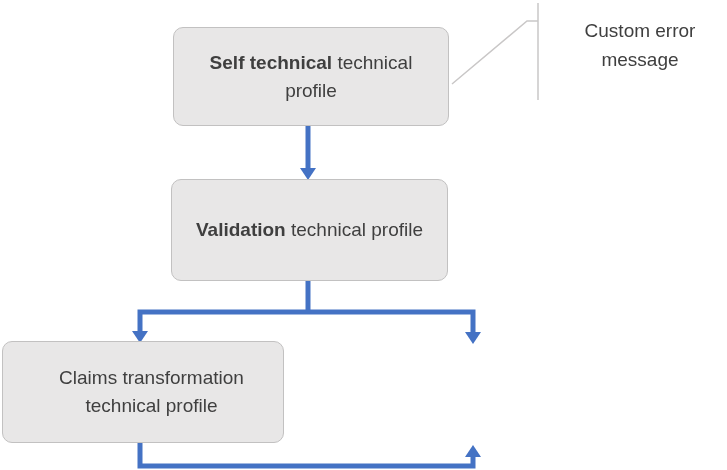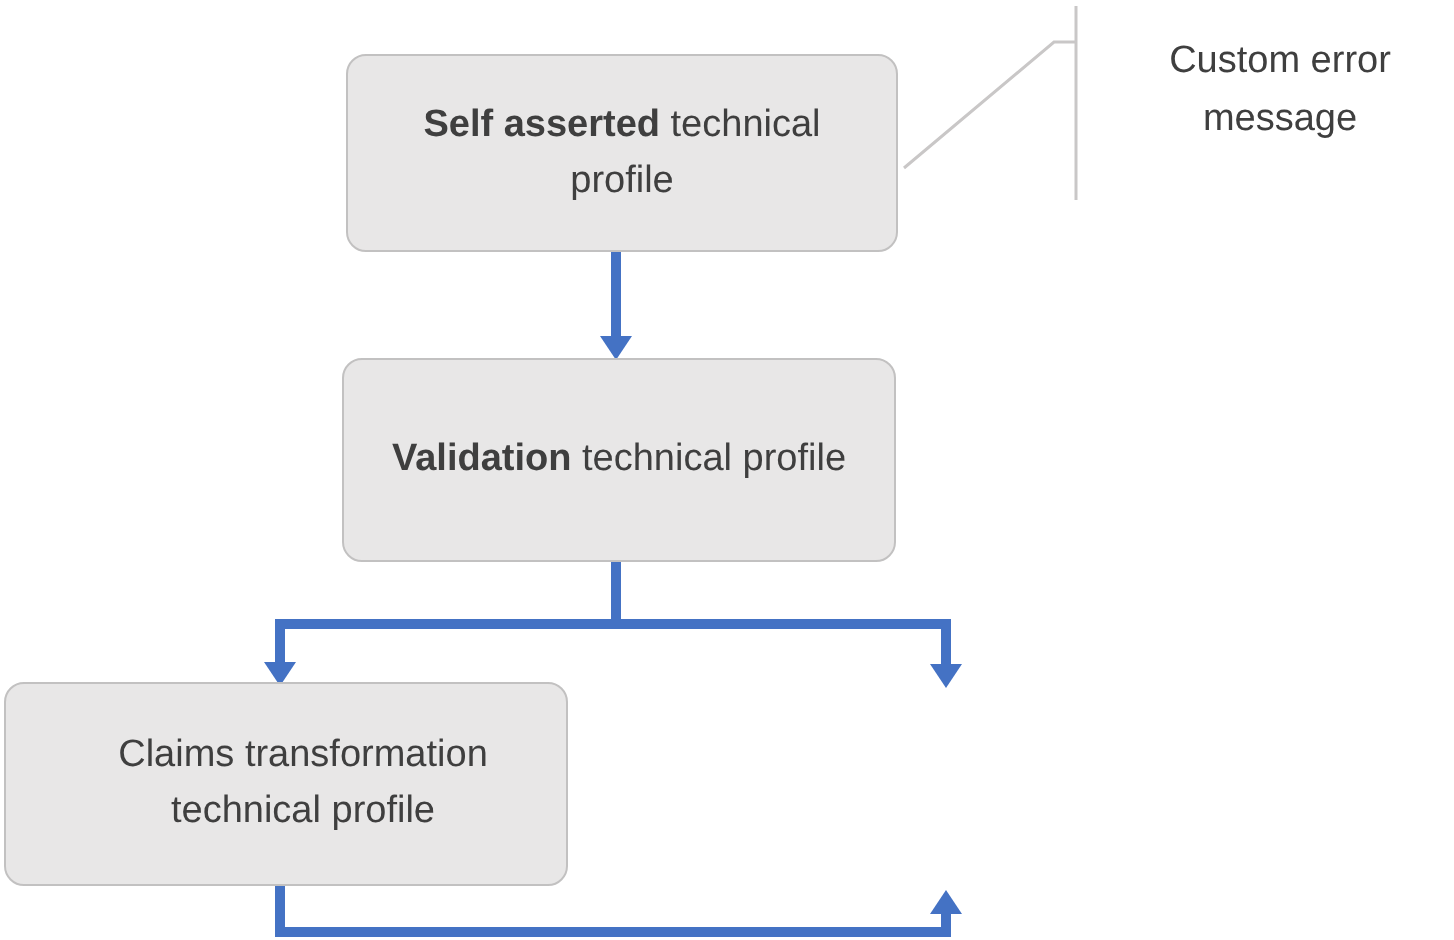--- a/index.html
+++ b/index.html
@@ -77,21 +77,21 @@
     </g>
     <g fill="#4472c4" stroke="none">
       <polygon points="300,168 316,168 308,180"></polygon>
       <polygon points="132,331 148,331 140,343"></polygon>
       <polygon points="465,332 481,332 473,344"></polygon>
       <polygon points="465,457 481,457 473,445"></polygon>
     </g>
   </svg>
 
   <div class="node" id="node-1">
-    <span><b>Self asserted</b><span> technical profile</span></span>
+    <span><b>Self technical</b><span> technical profile</span></span>
   </div>
 
   <div class="node" id="node-2">
     <span><b>Validation</b><span> technical profile</span></span>
   </div>
 
   <div class="node" id="node-3">
     <span><b></b><span>Claims transformation technical profile</span></span>
   </div>
 

